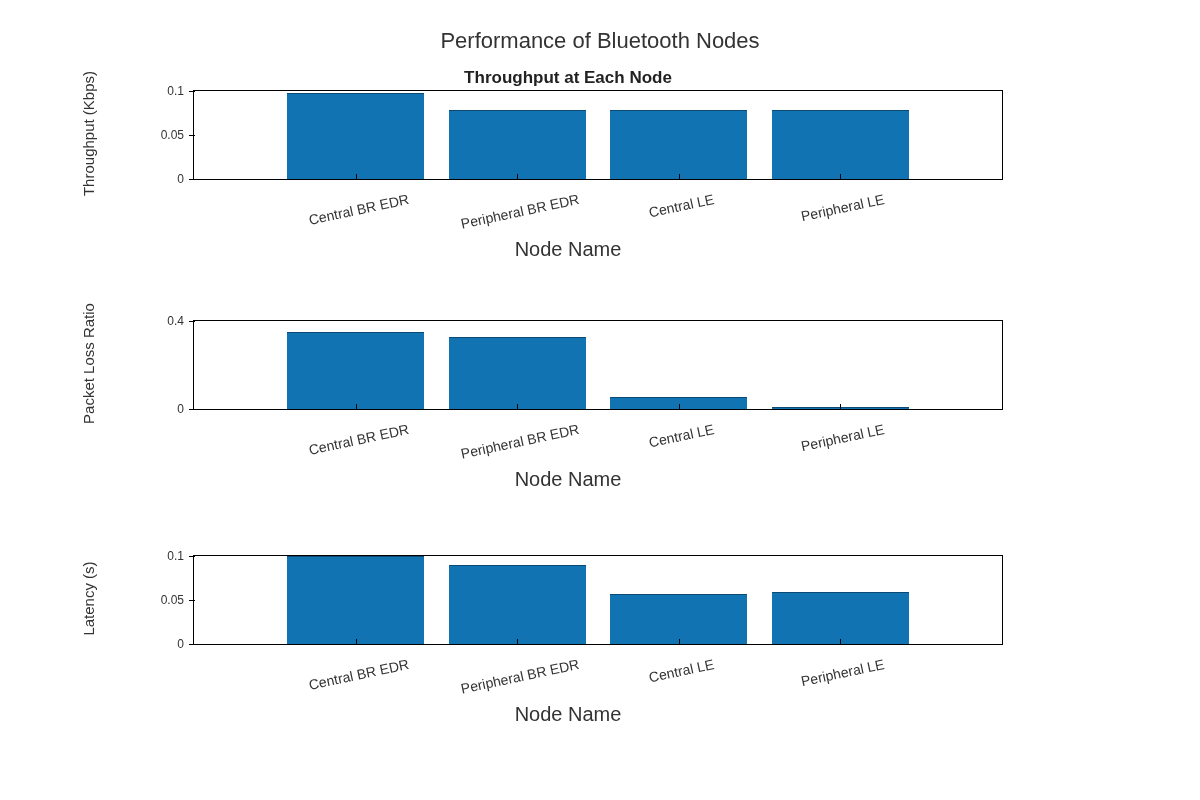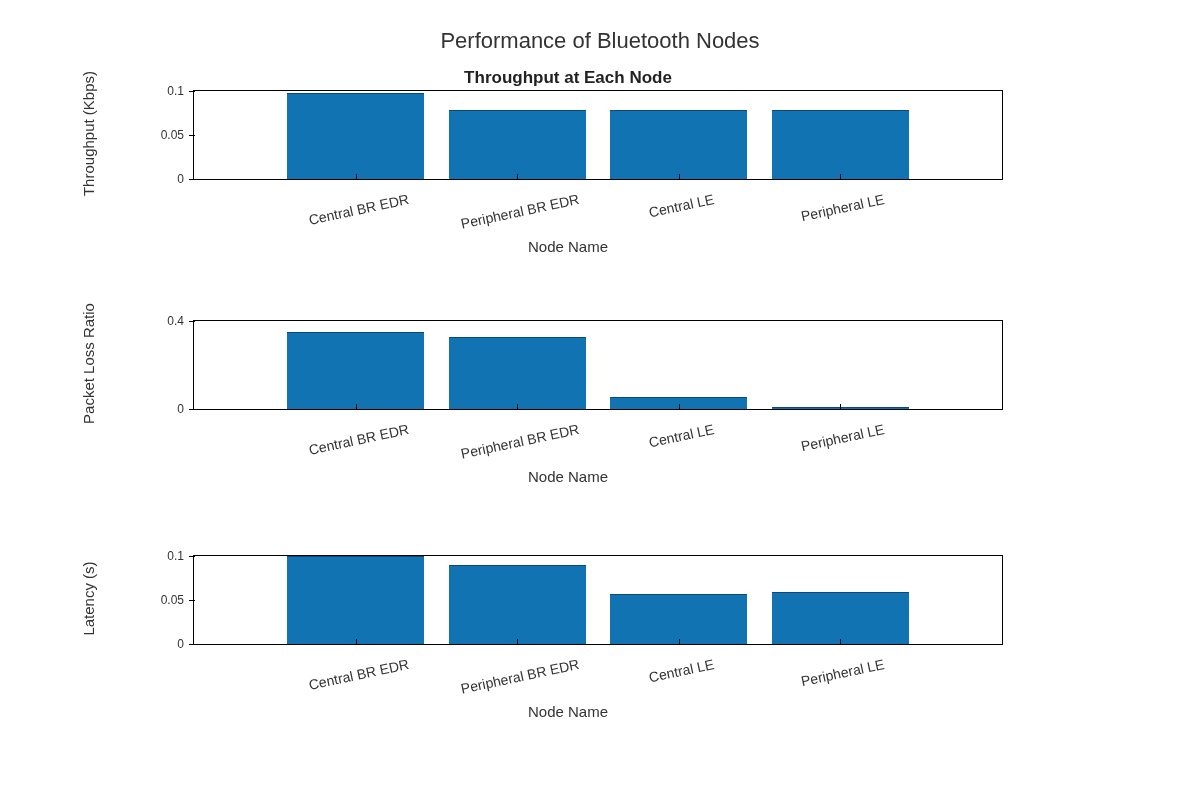--- a/index.html
+++ b/index.html
@@ -46,21 +46,21 @@
     text-align: center;
     font-size: 15px;
     color: #333;
     transform: rotate(-90deg);
     transform-origin: center;
   }
   .xlabel {
     position: absolute;
     width: 100%;
     text-align: center;
-    font-size: 15px;
+    font-size: 20px;
     color: #333;
   }
   .plotbox {
     position: absolute;
     left: 60px;
     top: 0;
     right: 0;
     bottom: 0;
     border: 1px solid #000;
     background: #fff;

